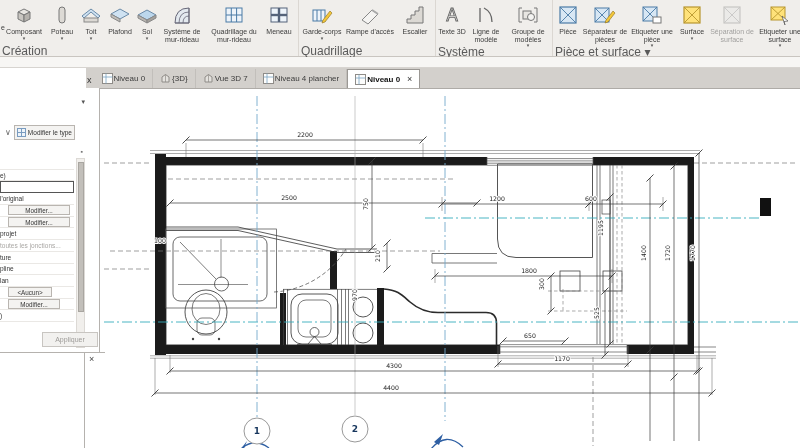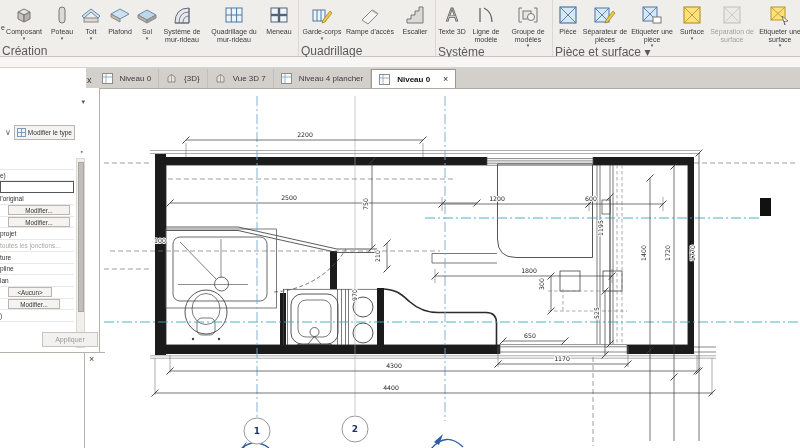--- a/index.html
+++ b/index.html
@@ -21,21 +21,21 @@
   #clip-e { position:absolute; left:1px; top:24px; font-size:7px; color:#3b3b3b; z-index:3; }
 
   
   #optbar { position:absolute; left:0; top:57px; width:800px; height:11px;
     background:#f7f6f4; border-bottom:1px solid #d7d4d0; }
 
   
   #tabbar { position:absolute; left:86px; top:68px; width:714px; height:20px;
     background:#d3d0cc; display:flex; align-items:flex-end; }
   #tab-lead-x { font-size:9px; color:#333; padding:0 3px 3px 1px; cursor:pointer; }
-  .vtab { height:19px; display:flex; align-items:center; gap:7px; padding:0 7px;
+  .vtab { height:19px; display:flex; align-items:center; gap:1px; padding:0 7px;
     font-size:8px; color:#3c3c3c; cursor:pointer; white-space:nowrap; border-right:1px solid #c2bfbb; }
   .vtab .ticon { display:flex; }
   .vtab.active { background:#ffffff; border:1px solid #9b9894; border-bottom:none;
     font-weight:bold; color:#111; }
   .vtab .tclose { font-size:9px; font-weight:normal; color:#333; margin-left:6px; cursor:pointer; }
 
   
   #props { position:absolute; left:0; top:88px; width:100px; height:264px;
     background:#fff; border-right:1px solid #b5b2ae; z-index:2; }
   #props-top-arrow { position:absolute; right:14px; top:10px; font-size:7px; color:#555; }

